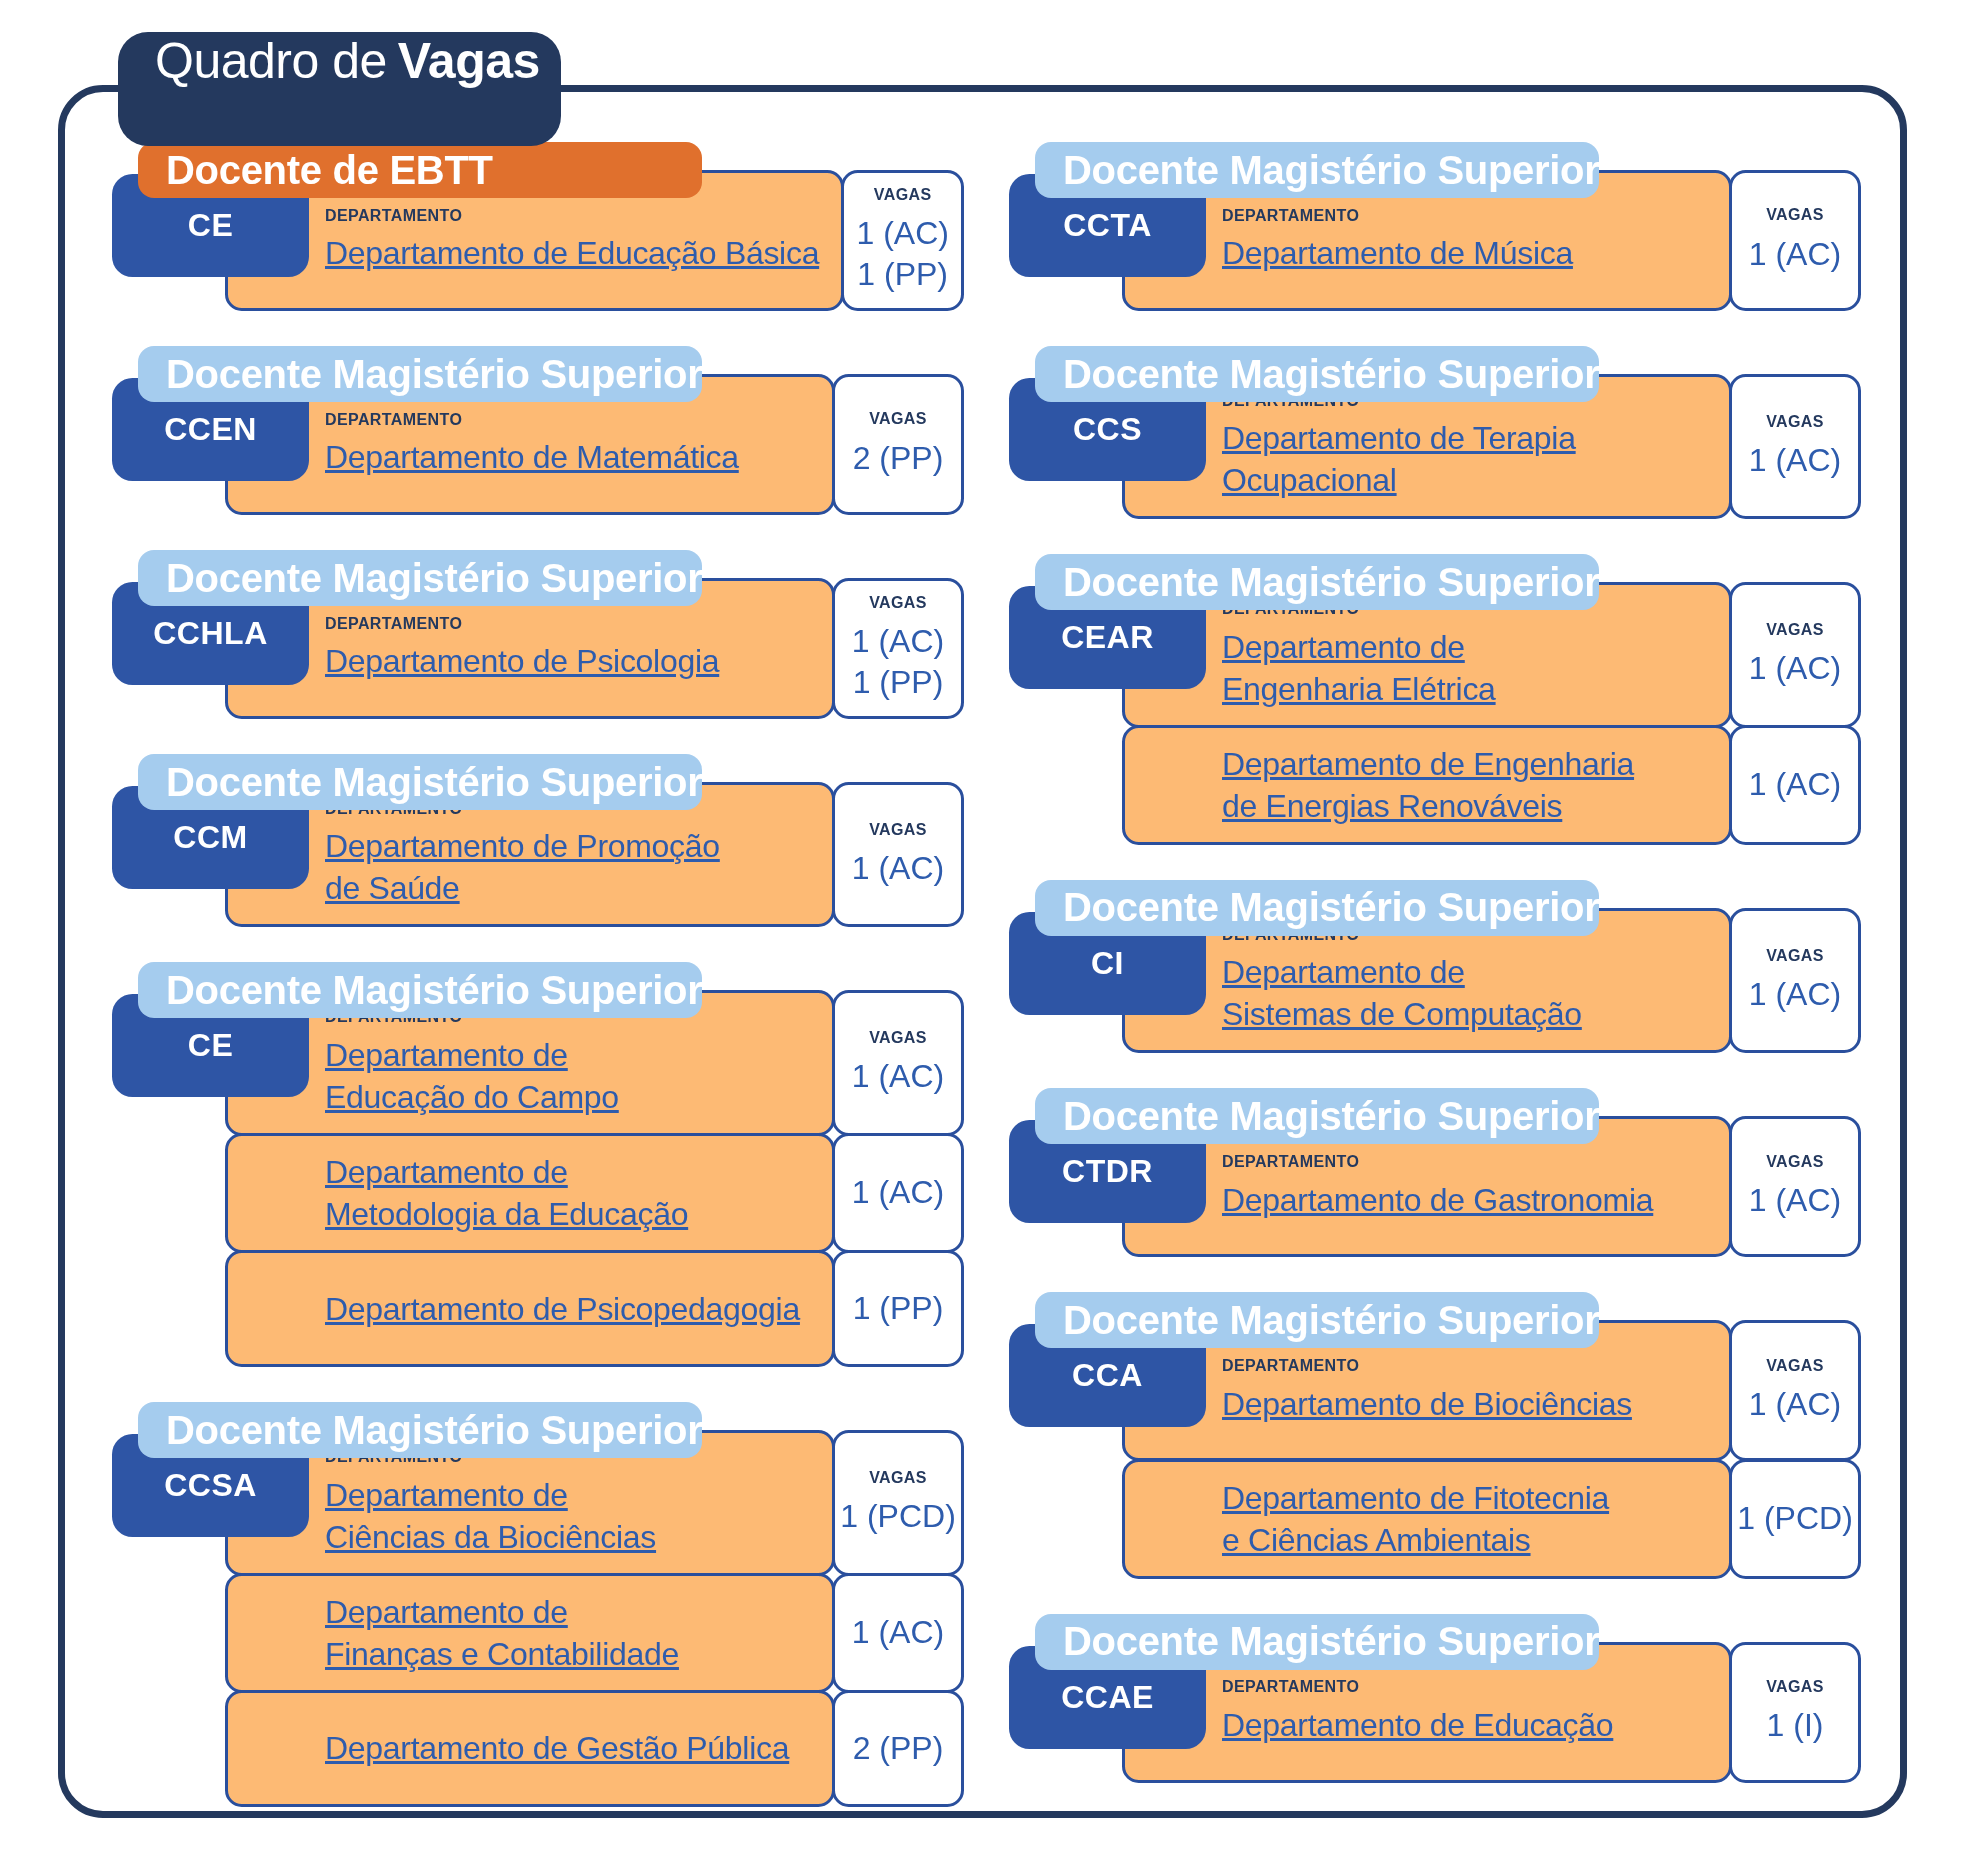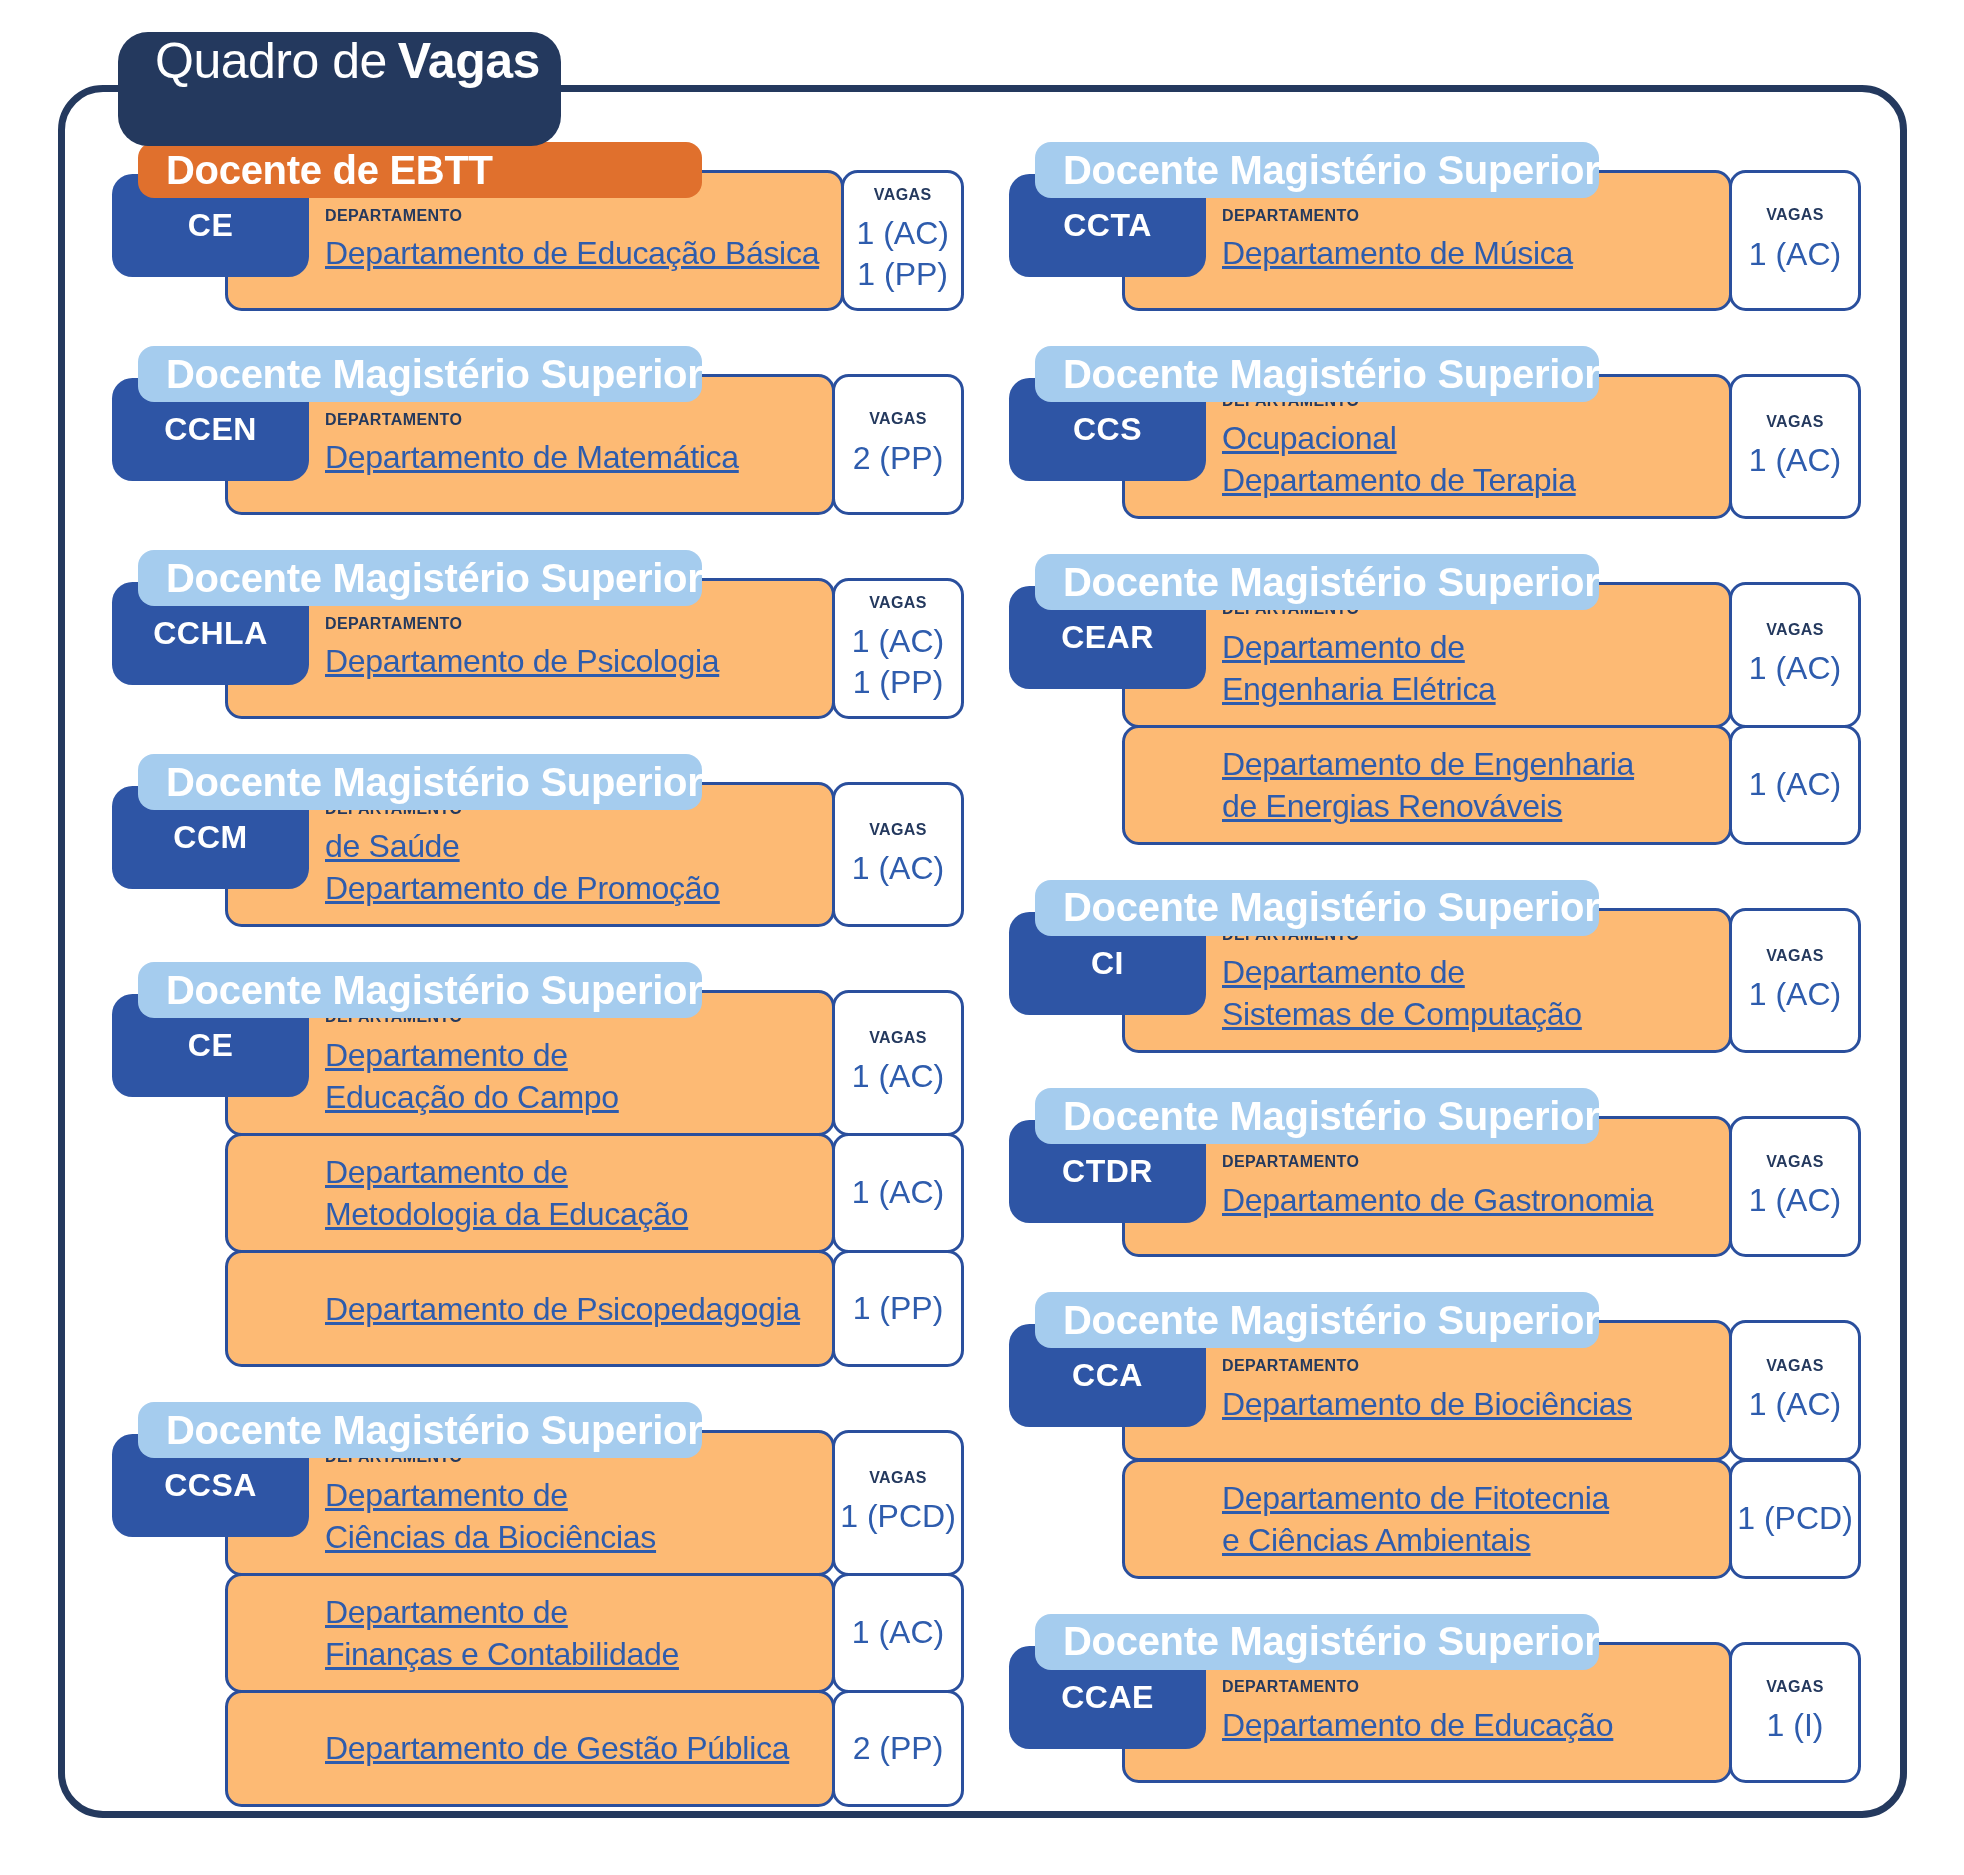--- a/index.html
+++ b/index.html
@@ -154,22 +154,22 @@
   </div>
 
   <div class="card">
     <div class="pill">Docente Magistério Superior</div>
     <div class="badge">CCM</div>
     <div class="rows">
   <div class="row">
     <div class="dept">
       <div class="dept-label">DEPARTAMENTO</div>
       <div class="dept-name">
+              <div>Departamento de Promoção</div>
               <div>de Saúde</div>
-              <div>Departamento de Promoção</div>
             </div>
     </div>
     <div class="vagas">
       <div class="vagas-label">VAGAS</div>
       <div class="vagas-value">
               <div>1 (AC)</div>
             </div>
     </div>
   </div>
 </div>
@@ -304,22 +304,22 @@
   </div>
 
   <div class="card">
     <div class="pill">Docente Magistério Superior</div>
     <div class="badge">CCS</div>
     <div class="rows">
   <div class="row">
     <div class="dept">
       <div class="dept-label">DEPARTAMENTO</div>
       <div class="dept-name">
+              <div>Departamento de Terapia</div>
               <div>Ocupacional</div>
-              <div>Departamento de Terapia</div>
             </div>
     </div>
     <div class="vagas">
       <div class="vagas-label">VAGAS</div>
       <div class="vagas-value">
               <div>1 (AC)</div>
             </div>
     </div>
   </div>
 </div>

